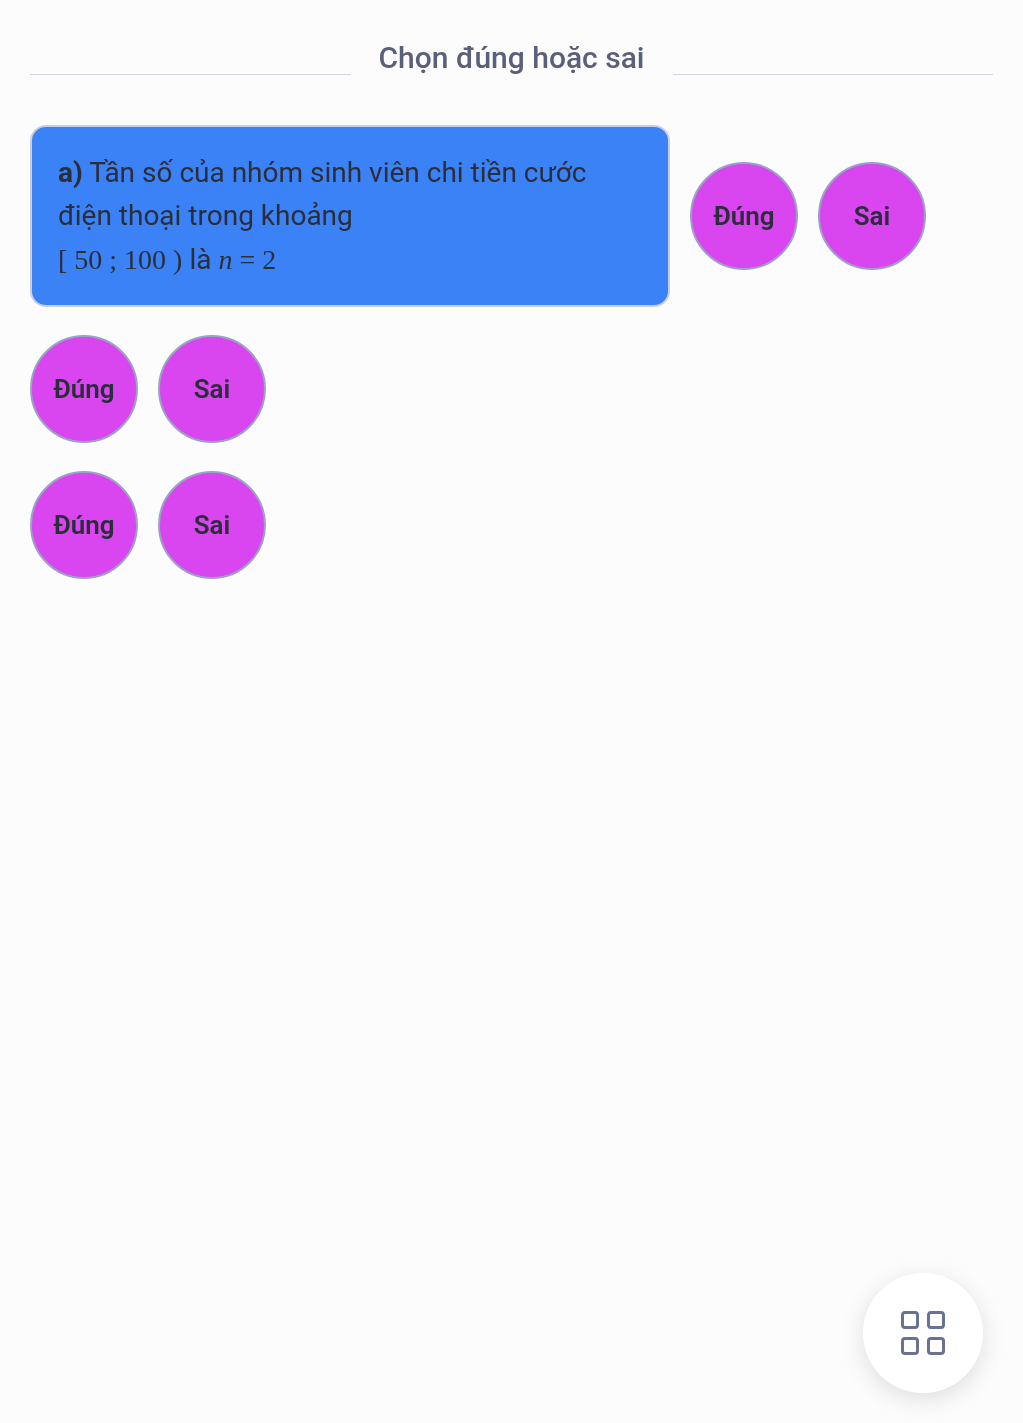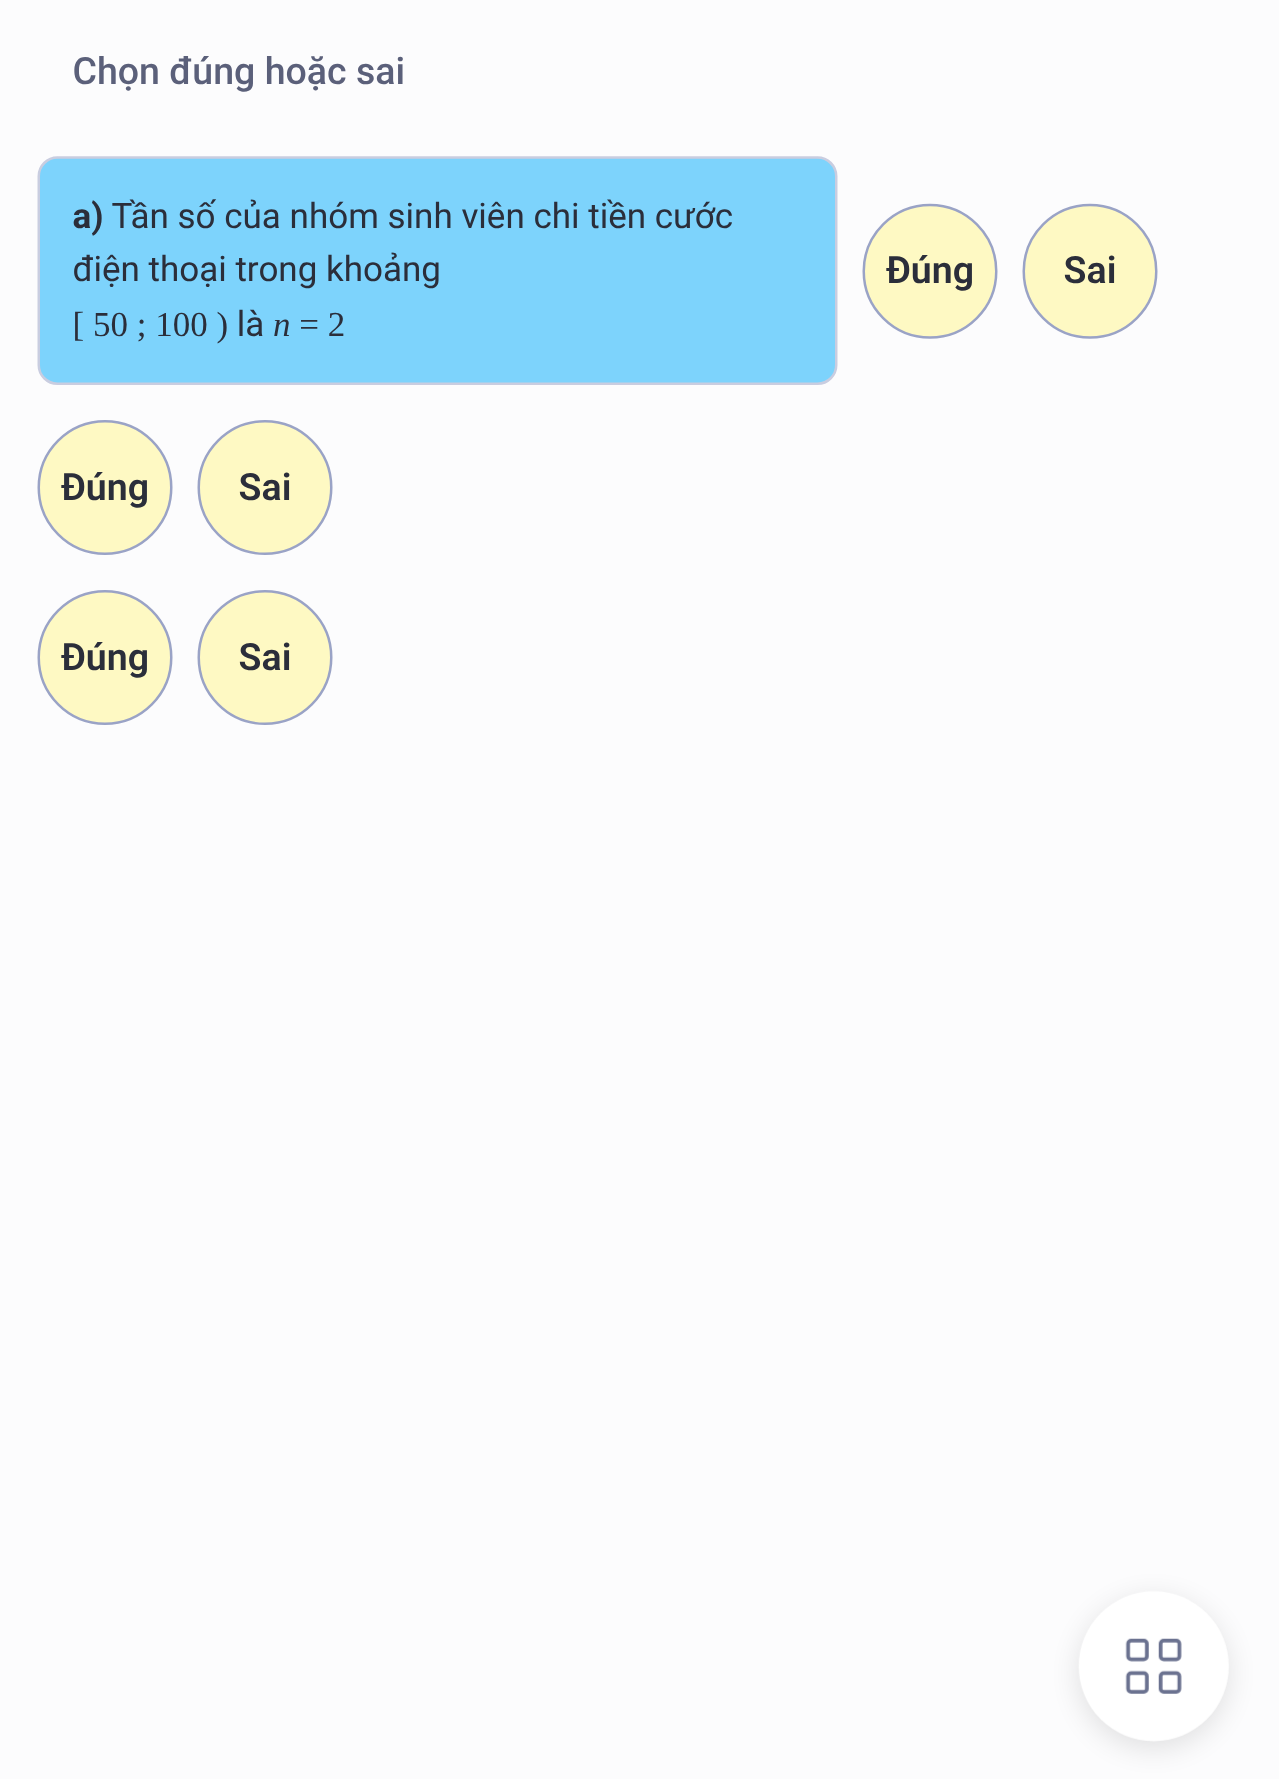--- a/index.html
+++ b/index.html
@@ -36,23 +36,22 @@
     border-left: none;
   }
   table.data-table td:last-child {
     border-right: none;
   }
   table.data-table tr:last-child td {
     border-bottom: none;
   }
   .divider-row {
     display: flex;
-    align-items: flex-start;
+    align-items: flex-end;
     margin: 40px 0 50px 0;
-    flex-direction: column;
   }
   .divider-row .line {
     flex: 1;
     height: 1px;
     background: #d0d3df;
   }
   .divider-row .label {
     padding: 0 28px;
     color: #5b607a;
     font-size: 30px;
@@ -65,21 +64,21 @@
     gap: 20px;
   }
   .question-box {
     flex: 0 0 640px;
     border: 2px solid #c9cde0;
     border-radius: 16px;
     padding: 24px 26px;
     font-size: 28px;
     line-height: 1.55;
     color: #2b2e3a;
-    background: #7dd3fc;
+    background: #3b82f6;
   }
   .question-box .tag {
     font-weight: 700;
   }
   .question-box .math {
     font-family: "Times New Roman", serif;
   }
   .question-box .mathit {
     font-family: "Times New Roman", serif;
     font-style: italic;
@@ -87,25 +86,25 @@
   .answer-group {
     display: flex;
     gap: 20px;
     align-items: center;
   }
   .circle-btn {
     width: 108px;
     height: 108px;
     border-radius: 50%;
     border: 2px solid #9aa3c6;
-    background: #fef9c3;
+    background: #d946ef;
     display: flex;
     align-items: center;
     justify-content: center;
-    font-size: 30px;
+    font-size: 26px;
     font-weight: 600;
     color: #2b2e3a;
     cursor: pointer;
   }
   .fab {
     position: fixed;
     right: 40px;
     bottom: 30px;
     width: 120px;
     height: 120px;

